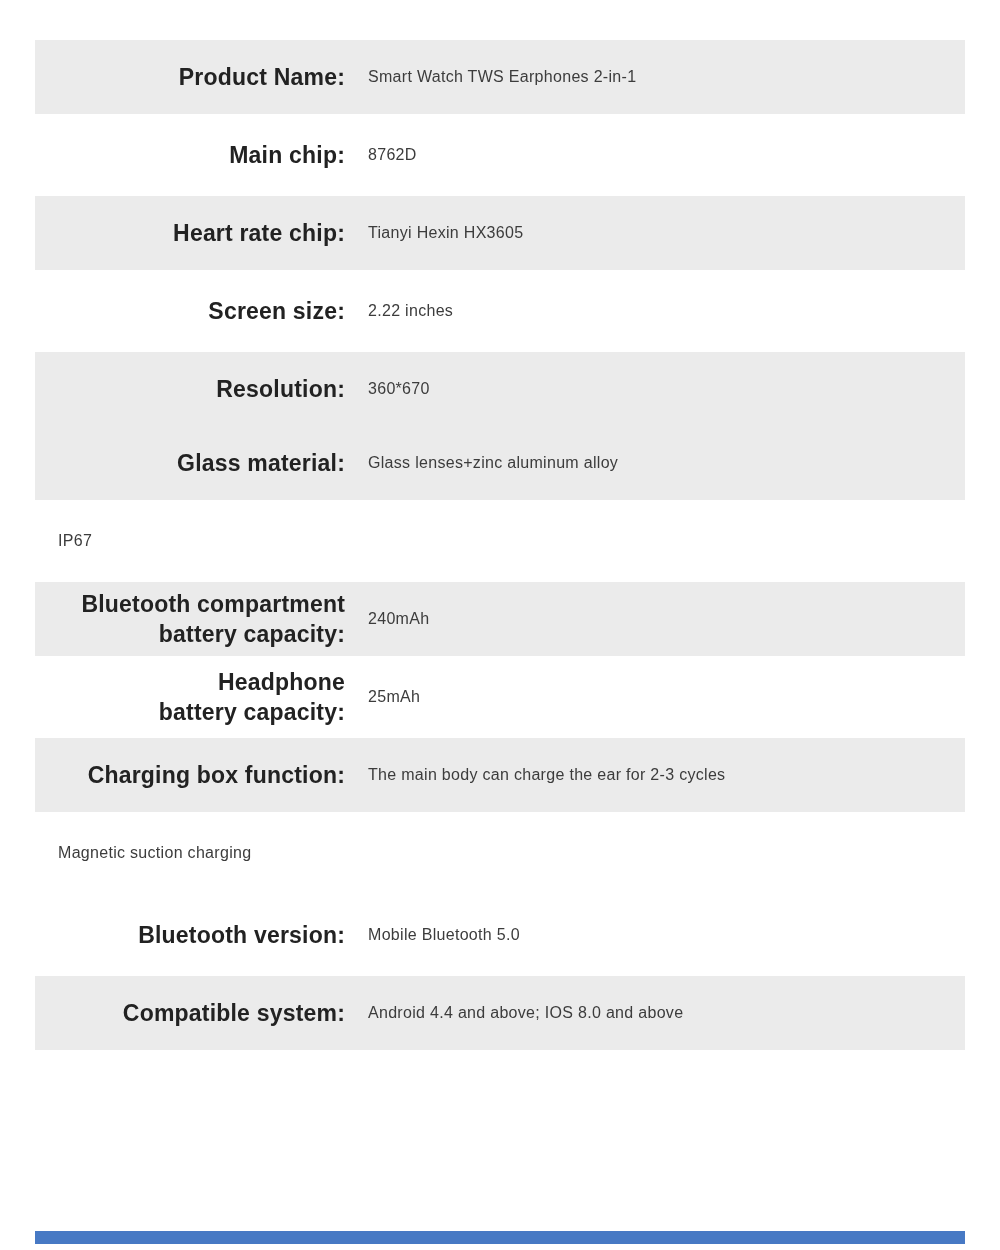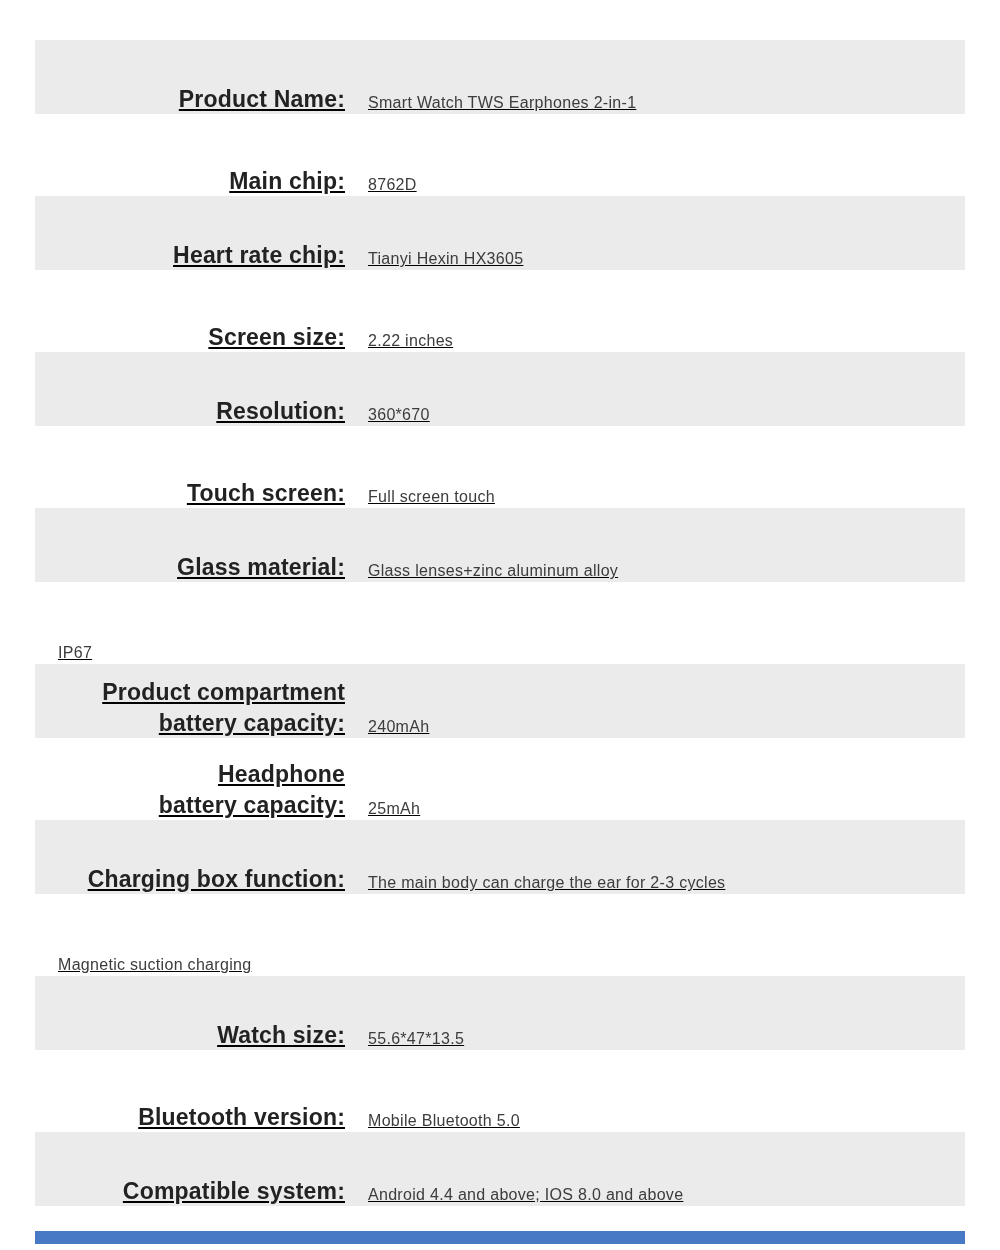--- a/index.html
+++ b/index.html
@@ -15,24 +15,23 @@
     position: relative;
   }
   .spec-table {
     position: absolute;
     left: 35px;
     top: 40px;
     width: 930px;
   }
   .spec-row {
     display: flex;
-    align-items: flex-end;
+    align-items: center;
     height: 82px;
     background: transparent;
-    text-decoration: underline;
   }
   .spec-row.shaded {
     height: 74px;
     background: var(--stripe, #ebebeb);
   }
   .row-label {
     width: 310px;
     flex: 0 0 310px;
     text-align: right;
     font-weight: bold;
@@ -82,59 +81,51 @@
   <div class="spec-row">
     <div class="row-label">Screen size:</div>
     <div class="row-value">2.22 inches</div>
   </div>
 
   <div class="spec-row shaded">
     <div class="row-label">Resolution:</div>
     <div class="row-value">360*670</div>
   </div>
 
-  <div class="spec-row">
-    <div class="row-label">Touch screen:</div>
-    <div class="row-value">Full screen touch</div>
-  </div>
 
   <div class="spec-row shaded">
     <div class="row-label">Glass material:</div>
     <div class="row-value">Glass lenses+zinc aluminum alloy</div>
   </div>
 
   <div class="spec-row">
     <div class="row-value">IP67</div>
   </div>
 
   <div class="spec-row shaded">
-    <div class="row-label">Product compartment
+    <div class="row-label">Bluetooth compartment
 battery capacity:</div>
     <div class="row-value">240mAh</div>
   </div>
 
   <div class="spec-row">
     <div class="row-label">Headphone
 battery capacity:</div>
     <div class="row-value">25mAh</div>
   </div>
 
   <div class="spec-row shaded">
     <div class="row-label">Charging box function:</div>
     <div class="row-value">The main body can charge the ear for 2-3 cycles</div>
   </div>
 
   <div class="spec-row">
     <div class="row-value">Magnetic suction charging</div>
   </div>
 
-  <div class="spec-row shaded">
-    <div class="row-label">Watch size:</div>
-    <div class="row-value">55.6*47*13.5</div>
-  </div>
 
   <div class="spec-row">
     <div class="row-label">Bluetooth version:</div>
     <div class="row-value">Mobile Bluetooth 5.0</div>
   </div>
 
   <div class="spec-row shaded">
     <div class="row-label">Compatible system:</div>
     <div class="row-value">Android 4.4 and above; IOS 8.0 and above</div>
   </div>

